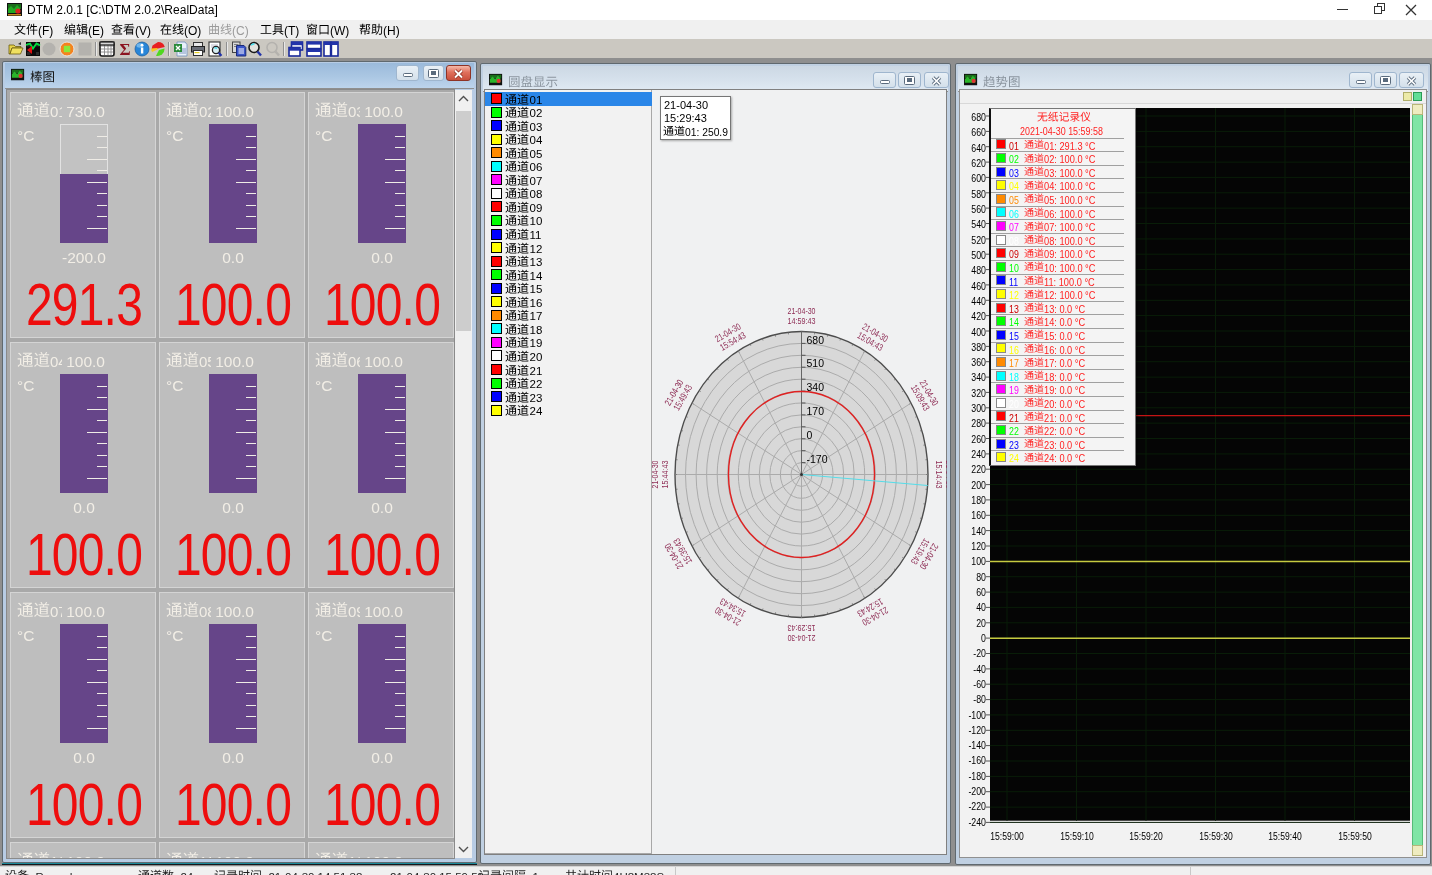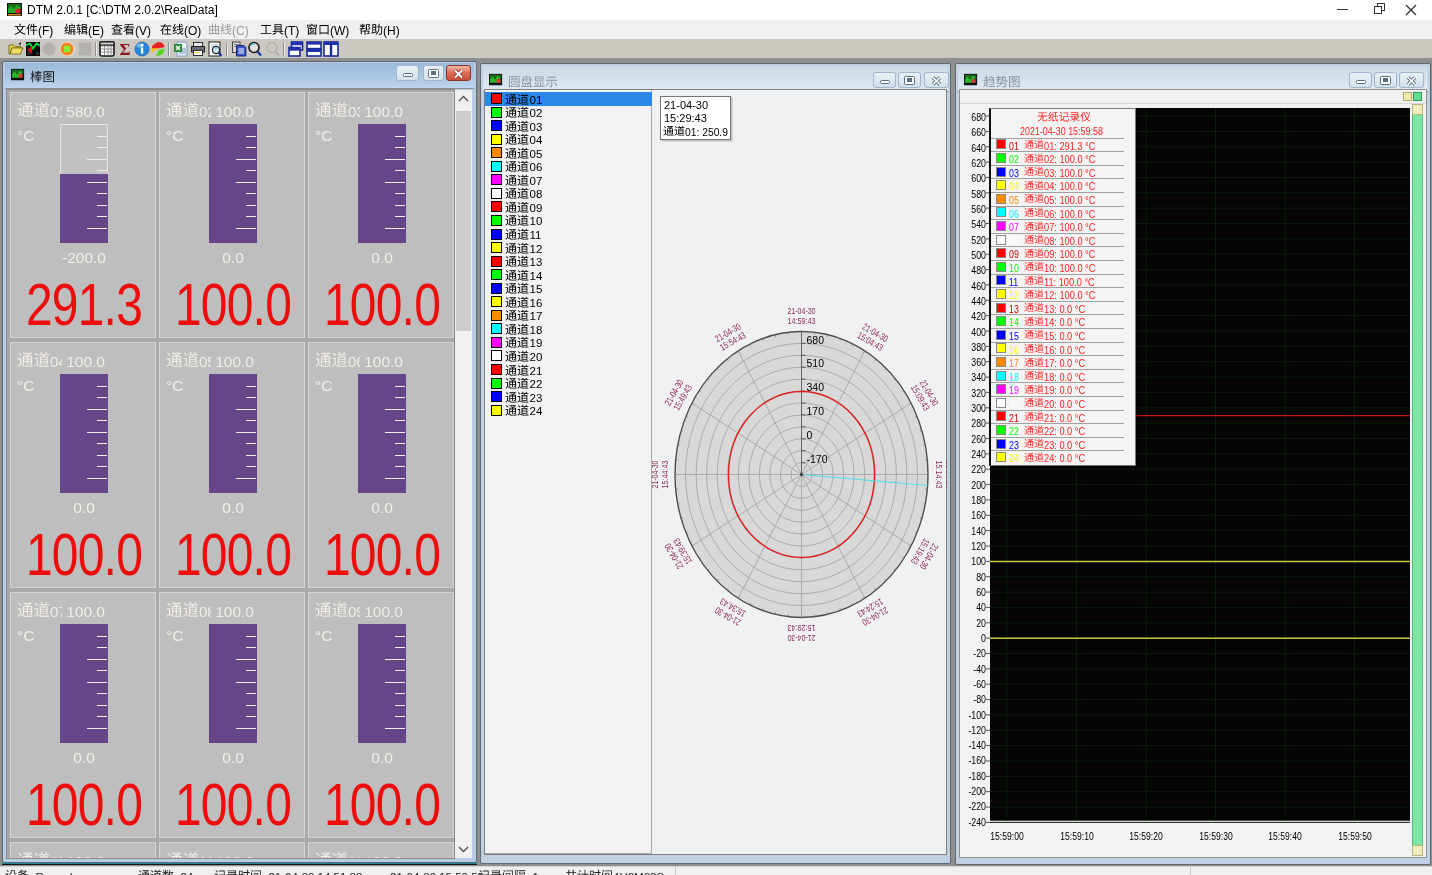--- a/index.html
+++ b/index.html
@@ -253,21 +253,21 @@
   </svg>
 <div class="abs" style="left:6px;top:89px;width:449px;height:770px;background:#a9a9a9;border:1px solid #8a8a8a;overflow:hidden">
     <div class="abs" style="left:3px;top:2px;width:146px;height:246px;background:#bebebe;border:1px solid #d4d4d4">
       <svg style="position:absolute;left:6px;top:8px" width="33.0" height="16.5" viewBox="0 -90 200 100" preserveAspectRatio="xMinYMin slice">
         <g fill="#f2eee6">
           <use href="#g901A" x="0"></use>
           <use href="#g9053" x="100"></use>
         </g>
       </svg>
       <div class="abs" style="left:39px;top:10px;width:12px;overflow:hidden;font-size:15px;color:#f2eee6">01</div>
-      <div class="abs" style="left:50px;top:10px;width:44px;text-align:right;font-size:15.5px;color:#f2eee6">580.0</div>
+      <div class="abs" style="left:50px;top:10px;width:44px;text-align:right;font-size:15.5px;color:#f2eee6">730.0</div>
       <div class="abs" style="left:6px;top:34px;font-size:15.5px;color:#f2eee6;">°C</div>
       <div class="abs" style="left:49px;top:31px;width:48px;height:119px;background:#c2c2c2;border:1px solid #e2e2e2"></div>
       <div class="abs" style="left:49px;top:81.2px;width:48px;height:68.8px;background:#664589"></div>
       <div class="abs" style="left:86px;top:42.5px;width:10px;height:1.4px;background:#efece6"></div>
       <div class="abs" style="left:86px;top:54.0px;width:10px;height:1.4px;background:#efece6"></div>
       <div class="abs" style="left:76px;top:65.5px;width:20px;height:1.4px;background:#efece6"></div>
       <div class="abs" style="left:86px;top:77.0px;width:10px;height:1.4px;background:#efece6"></div>
       <div class="abs" style="left:76px;top:88.5px;width:20px;height:1.4px;background:#efece6"></div>
       <div class="abs" style="left:86px;top:100.0px;width:10px;height:1.4px;background:#efece6"></div>
       <div class="abs" style="left:86px;top:111.5px;width:10px;height:1.4px;background:#efece6"></div>

